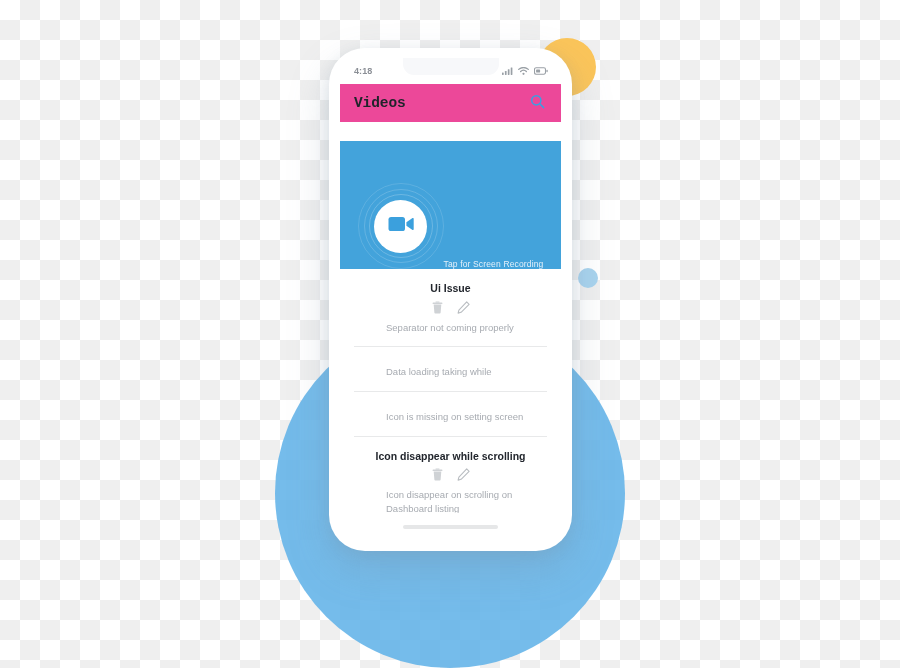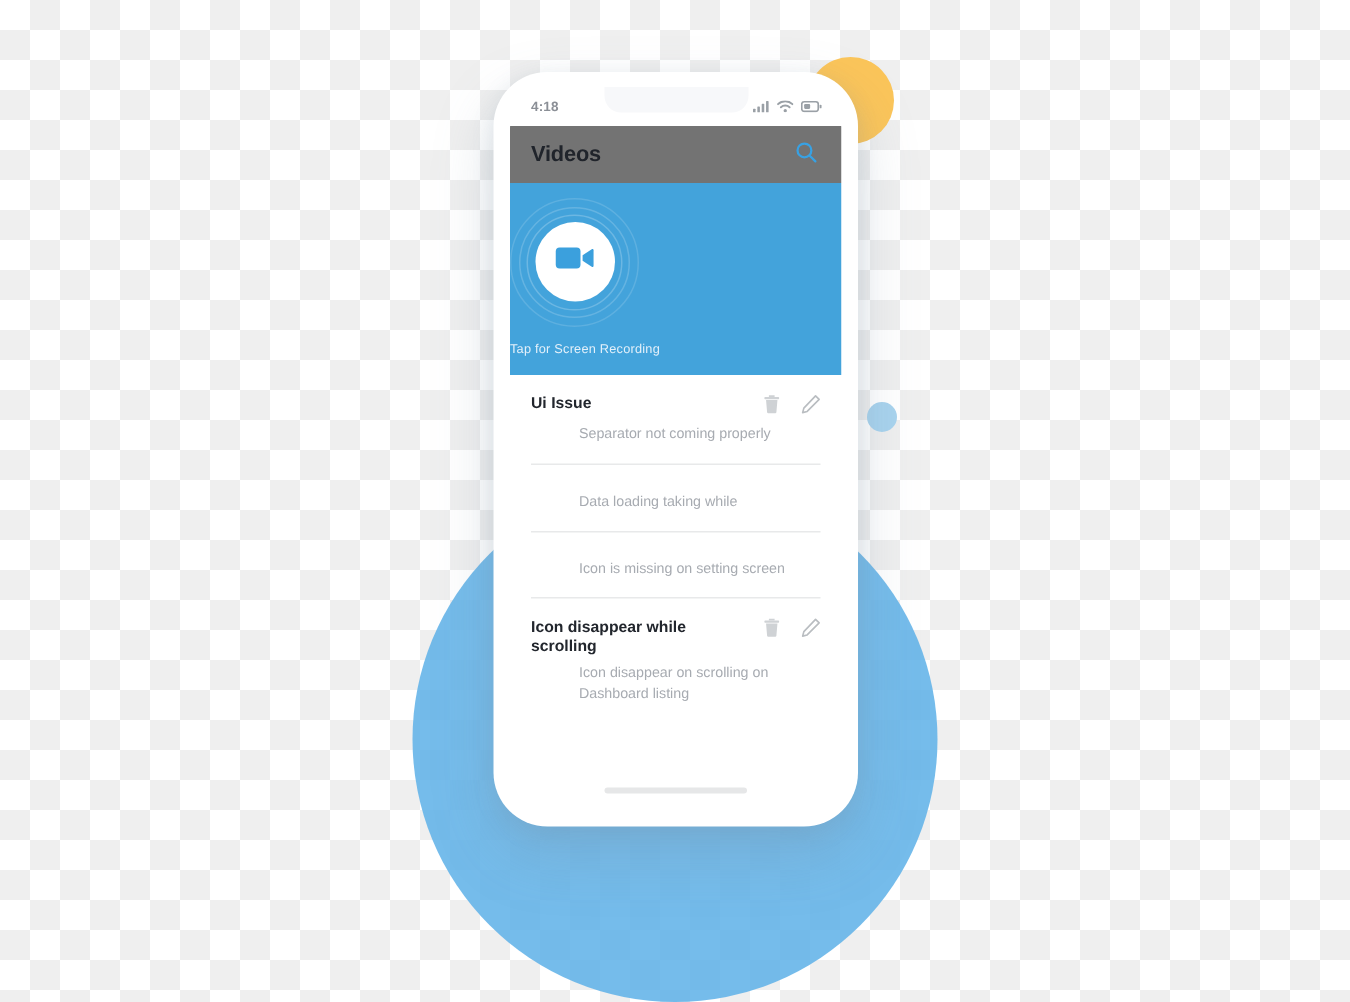--- a/index.html
+++ b/index.html
@@ -119,21 +119,22 @@
   }
   .status-icons svg { display: block; }
 
   
   .app-header {
     flex: 0 0 38px;
     display: flex;
     align-items: center;
     justify-content: space-between;
     padding: 0 14px 0 14px;
-    background: #737373;
+    background: #ec4899;
+    font-family: Liberation Mono, monospace;
   }
   .app-title {
     font-size: 14.5px;
     font-weight: 700;
     color: #20242b;
     letter-spacing: -0.1px;
   }
   .search-btn {
     width: 20px;
     height: 20px;
@@ -144,25 +145,25 @@
     background: none;
     border: none;
   }
 
   
   .record-banner {
     position: relative;
     flex: 0 0 128px;
     background: #43a3db;
     display: flex;
-    flex-direction: column;
-    align-items: flex-start;
+    align-items: flex-end;
     justify-content: center;
     cursor: pointer;
     overflow: hidden;
+    margin-top: 19px;
   }
   .pulse-wrap {
     position: relative;
     width: 86px;
     height: 86px;
     display: flex;
     align-items: center;
     justify-content: center;
     margin-top: -4px;
   }
@@ -200,23 +201,24 @@
     overflow: hidden;
   }
   .issue-item {
     padding: 13px 0 12px 0;
     border-bottom: 1px solid #e8e9ea;
   }
   .issue-item:last-child { border-bottom: none; }
 
   .issue-row {
     display: flex;
-    align-items: flex-start;
+    align-items: center;
     justify-content: space-between;
     gap: 6px;
+    flex-direction: column;
   }
   .issue-title {
     font-size: 10.5px;
     font-weight: 700;
     color: #22262d;
     line-height: 1.2;
     flex: 1 1 auto;
   }
   .issue-actions {
     display: flex;

